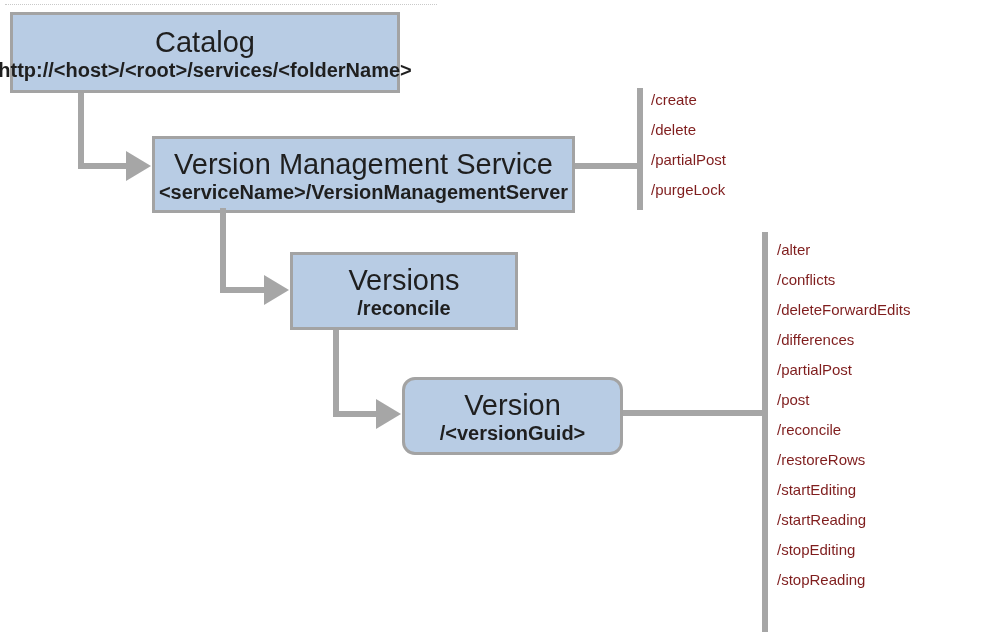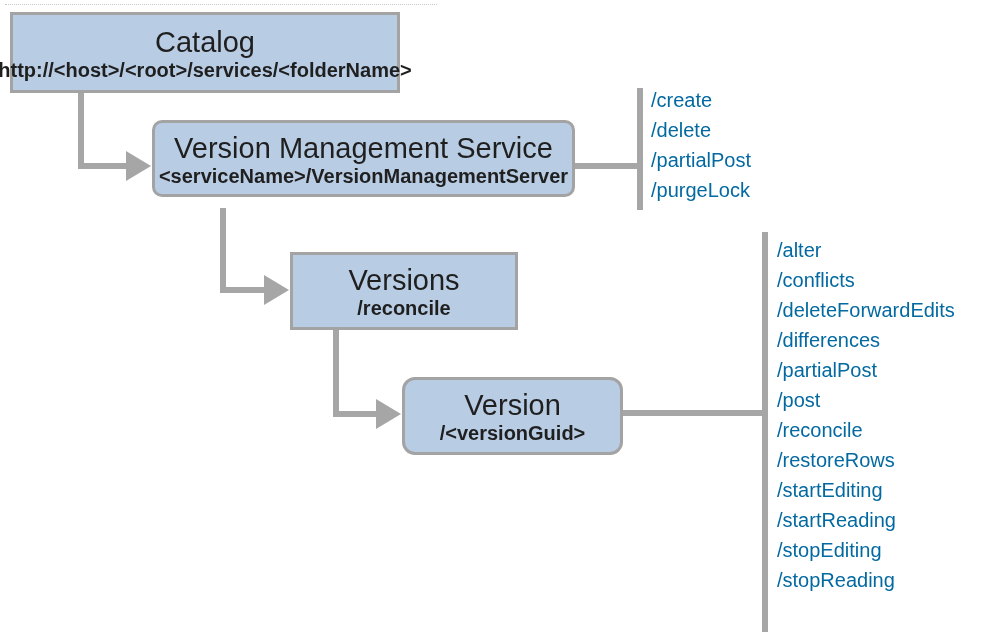--- a/index.html
+++ b/index.html
@@ -41,21 +41,21 @@
     white-space: nowrap;
   }
   .node-subtitle {
     color: #1f1f1f;
     font-size: 20px;
     font-weight: 700;
     line-height: 22px;
     white-space: nowrap;
   }
   #node-catalog  { left: 10px;  top: 12px;  width: 390px; height: 81px; }
-  #node-vms      { left: 152px; top: 120px; width: 423px; height: 77px; border-radius: 10px; }
+  #node-vms      { left: 152px; top: 136px; width: 423px; height: 77px; }
   #node-versions { left: 290px; top: 252px; width: 228px; height: 78px; }
   #node-version  { left: 402px; top: 377px; width: 221px; height: 78px; border-radius: 13px; }
 
   
   .conn {
     position: absolute;
     background: #a6a6a6;
   }
   .arrow {
     position: absolute;
@@ -79,22 +79,22 @@
   
   #c-vms-ops  { left: 575px; top: 163px; width: 65px;  height: 6px; }
   #ops1-line  { left: 637px; top: 88px;  width: 6px;   height: 122px; }
   
   #c-ver-ops  { left: 623px; top: 410px; width: 142px; height: 6px; }
   #ops2-line  { left: 762px; top: 232px; width: 6px;   height: 400px; }
 
   
   .ops {
     position: absolute;
-    color: #0369a1;
-    font-size: 20px;
+    color: #7f1d1d;
+    font-size: 15px;
   }
   .op { height: 30px; line-height: 30px; white-space: nowrap; }
   #ops1 { left: 651px; top: 85px; }
   #ops2 { left: 777px; top: 235px; }
 </style>
 </head>
 <body>
 
 <div class="canvas">
 

